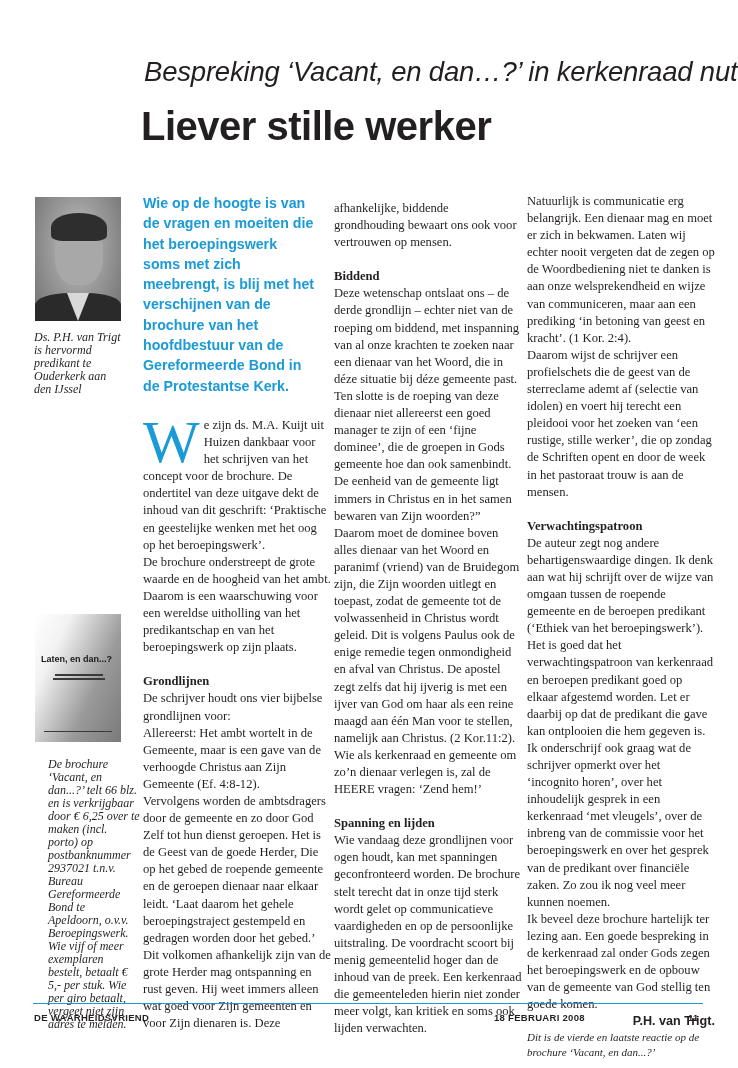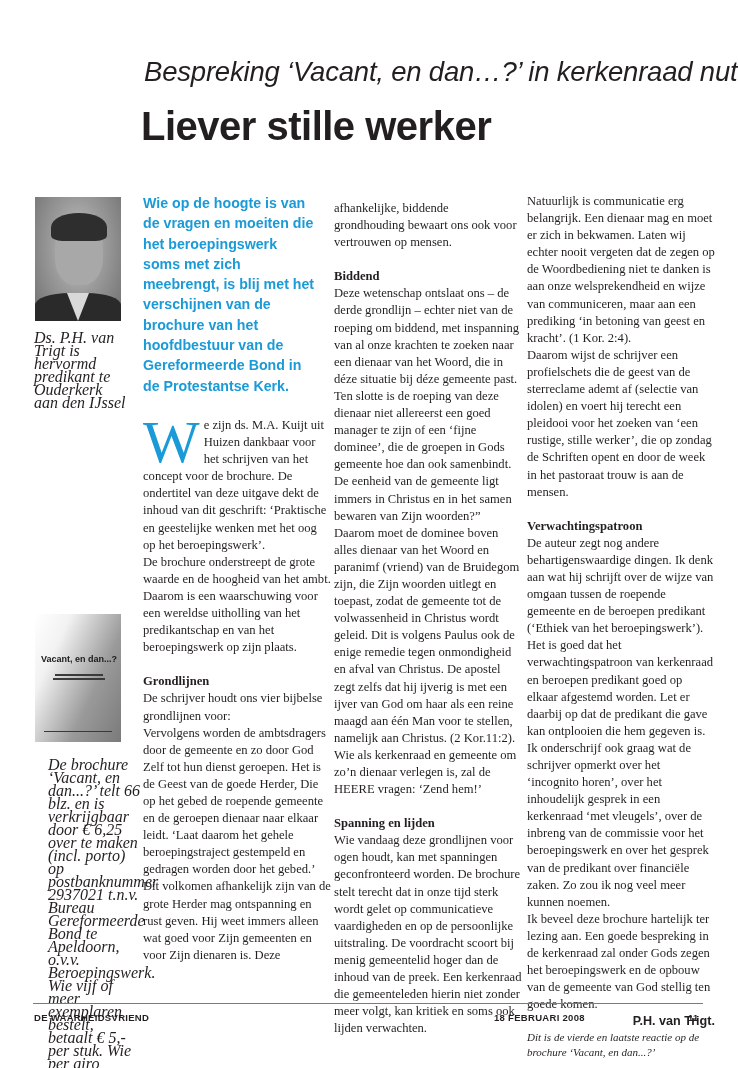--- a/index.html
+++ b/index.html
@@ -22,21 +22,21 @@
     overflow: hidden;
   }
   .photo .face { position:absolute; left: 20px; top: 22px; width: 48px; height: 66px; border-radius: 45% 45% 40% 40%; background: #a8a8a8; }
   .photo .hair { position:absolute; left: 16px; top: 16px; width: 56px; height: 28px; border-radius: 50% 50% 20% 20%; background: #2e2e2e; }
   .photo .suit { position:absolute; left: 0; top: 96px; width: 86px; height: 30px; background: #2a2a2a; border-radius: 40% 40% 0 0; }
   .photo .collar { position:absolute; left: 32px; top: 96px; width: 22px; height: 28px; background: #d9d9d9; clip-path: polygon(0 0,100% 0,50% 100%); }
 
   .caption {
     position: absolute; left: 34px; width: 92px;
     font-family: "Liberation Serif", serif; font-style: italic;
-    font-size: 16px; line-height: 13px; color: #231f20;
+    font-size: 12px; line-height: 13px; color: #231f20;
   }
   .cap1 { top: 331px; }
   .cap2 { top: 758px; margin-left: 14px; }
 
   .cover {
     position: absolute; left: 35px; top: 614px; width: 86px; height: 128px;
     background: linear-gradient(115deg, #ffffff 0%, #f2f2f2 25%, #9a9a9a 65%, #7a7a7a 100%);
   }
   .cover .ctitle { position: absolute; left: 6px; top: 40px; font-family: "Liberation Sans", sans-serif; font-weight: bold; font-size: 9px; color: #1a1a1a; white-space: nowrap; }
   .cover .cline { position: absolute; left: 20px; height: 2px; background: #3a3a3a; }
@@ -82,35 +82,36 @@
 
 <div class="photo">
   <div class="suit"></div>
   <div class="collar"></div>
   <div class="face"></div>
   <div class="hair"></div>
 </div>
 <div class="caption cap1">Ds. P.H. van Trigt is hervormd predikant te Ouderkerk aan den IJssel</div>
 
 <div class="cover">
-  <div class="ctitle">Vacant, en dan...?</div>
+  <div class="ctitle">Laten, en dan...?</div>
   <div class="cline l1"></div>
   <div class="cline l2"></div>
   <div class="cline l3"></div>
 </div>
 <div class="caption cap2">De brochure ‘Vacant, en dan...?’ telt 66 blz. en is verkrijgbaar door € 6,25 over te maken (incl. porto) op postbanknummer 2937021 t.n.v. Bureau Gereformeerde Bond te Apeldoorn, o.v.v. Beroepingswerk. Wie vijf of meer exemplaren bestelt, betaalt € 5,- per stuk. Wie per giro betaalt, vergeet niet zijn adres te melden.</div>
 
 <div class="intro">Wie op de hoogte is van de vragen en moeiten die het beroepingswerk soms met zich meebrengt, is blij met het verschijnen van de brochure van het hoofdbestuur van de Gereformeerde Bond in de Protestantse Kerk.</div>
 
 <div class="col c1">
   <p><span class="dropcap">W</span><span>e zijn ds. M.A. Kuijt uit Huizen dankbaar voor het schrijven van het concept voor de brochure. De ondertitel van deze uitgave dekt de inhoud van dit geschrift: ‘Praktische en geestelijke wenken met het oog op het beroepingswerk’.</span></p>
   <p>De brochure onderstreept de grote waarde en de hoogheid van het ambt. Daarom is een waarschuwing voor een wereldse uitholling van het predikantschap en van het beroepingswerk op zijn plaats.</p>
   <div class="gap"></div>
   <h3>Grondlijnen</h3>
   <p>De schrijver houdt ons vier bijbelse grondlijnen voor:</p>
+  <p>Allereerst: Het ambt wortelt in de Gemeente, maar is een gave van de verhoogde Christus aan Zijn Gemeente (Ef. 4:8-12).</p>
   <p>Vervolgens worden de ambtsdragers door de gemeente en zo door God Zelf tot hun dienst geroepen. Het is de Geest van de goede Herder, Die op het gebed de roepende gemeente en de geroepen dienaar naar elkaar leidt. ‘Laat daarom het gehele beroepingstraject gestempeld en gedragen worden door het gebed.’</p>
   <p>Dit volkomen afhankelijk zijn van de grote Herder mag ontspanning en rust geven. Hij weet immers alleen wat goed voor Zijn gemeenten en voor Zijn dienaren is. Deze</p>
 </div>
 
 <div class="col c2">
   <p>afhankelijke, biddende grondhouding bewaart ons ook voor vertrouwen op mensen.</p>
   <div class="gap"></div>
   <h3>Biddend</h3>
   <p>Deze wetenschap ontslaat ons – de derde grondlijn – echter niet van de roeping om biddend, met inspanning van al onze krachten te zoeken naar een dienaar van het Woord, die in déze situatie bij déze gemeente past.</p>
   <p>Ten slotte is de roeping van deze dienaar niet allereerst een goed manager te zijn of een ‘fijne dominee’, die de groepen in Gods gemeente hoe dan ook samenbindt. De eenheid van de gemeente ligt immers in Christus en in het samen bewaren van Zijn woorden?”</p>

